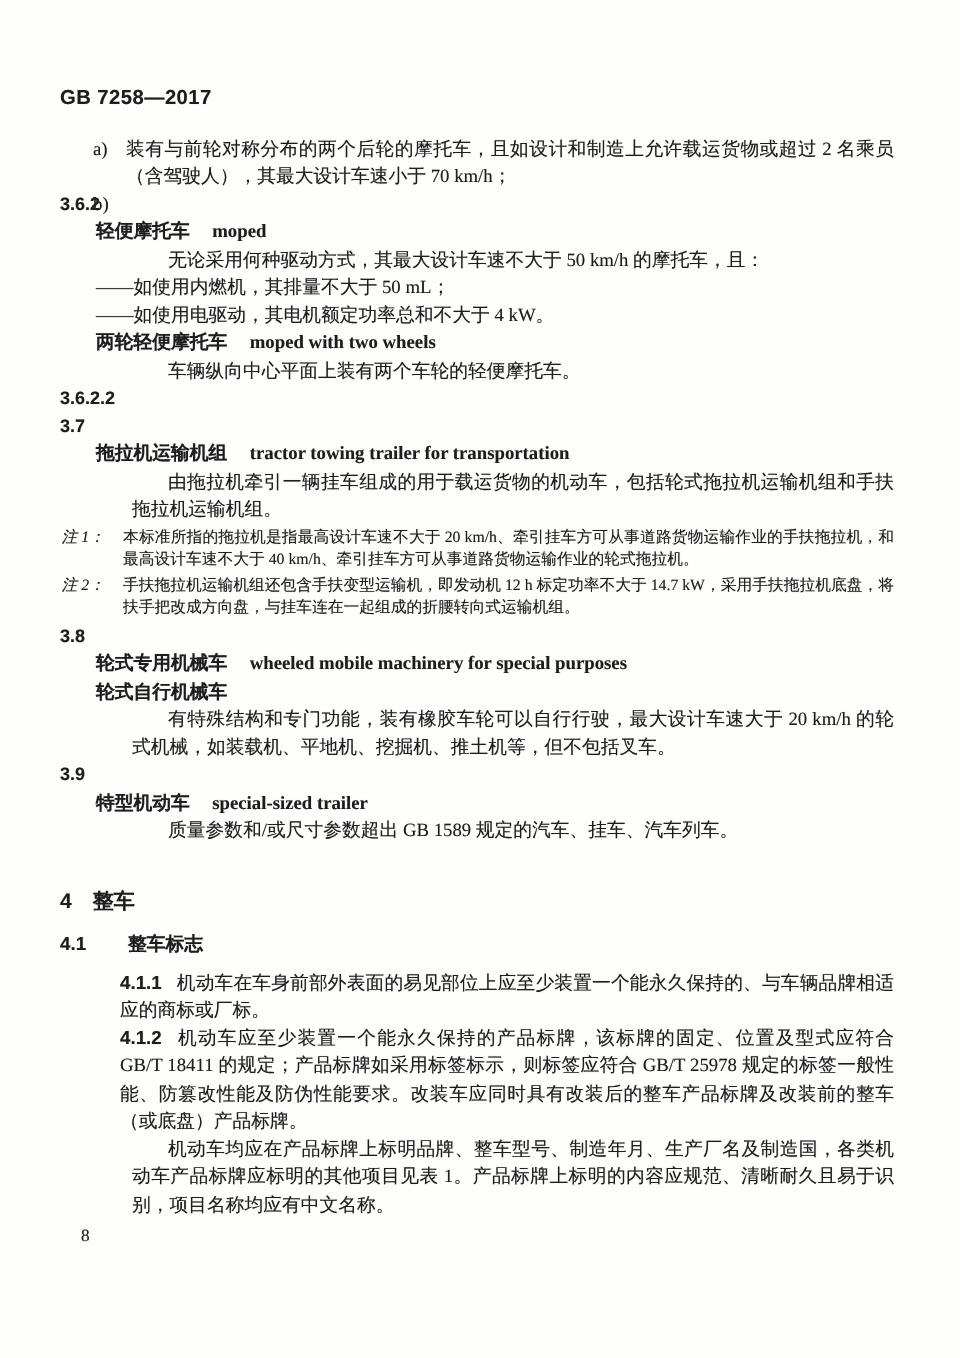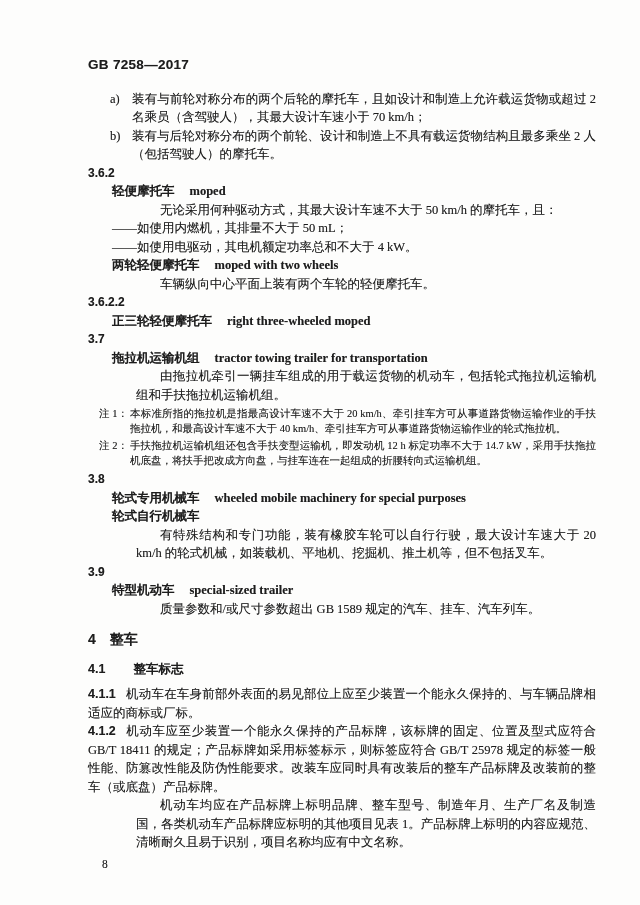--- a/index.html
+++ b/index.html
@@ -2,21 +2,21 @@
 <html><head>
 <meta charset="utf-8">
 <style>
   html,body { margin:0; padding:0; background:#f4f4f2; }
   .page {
     position:relative;
     width:640px; height:905px;
     margin:0 auto;
     background:#fdfdfc;
     box-sizing:border-box;
-    padding:56px 44px 0 88px;
+    padding:56px 44px 0 40px;
     overflow:hidden;
     font-family:"Liberation Serif","DejaVu Serif",serif;
     font-size:12.5px;
     line-height:18.5px;
     color:#1d1d1d;
     text-shadow:0 0 0.5px rgba(40,40,40,0.45);
   }
   .doc-header {
     font-family:"Liberation Sans","DejaVu Sans",sans-serif;
     font-weight:700; font-size:13.5px;
@@ -45,60 +45,59 @@
   
   .blk.body { text-indent:24px; text-align:justify;margin-left:48px; }
   
   .blk.dash { padding-left:24px; }
   
   .blk.note {
     position:relative; padding-left:42px;
     font-size:10.5px; line-height:15px;
     text-align:justify; margin:2px 0;
   }
-  .blk.note > .lbl { position:absolute; left:11px; }
+  .blk.note > .lbl { position:absolute; left:1px;font-style:italic; }
   
   .blk.heading1 {
     font-family:"Liberation Sans","DejaVu Sans",sans-serif;
     font-weight:700; font-size:14px;
-    margin:12px 0 11px;
+    margin:28px 0 11px;
   }
   .blk.heading1 .lbl { margin-right:14px; }
   .blk.heading2 {
     font-family:"Liberation Sans","DejaVu Sans",sans-serif;
     font-weight:700; font-size:12.5px;
     margin:6px 0 7px;
   }
   .blk.heading2 .lbl { margin-right:28px; }
   
-  .blk.numbered { text-align:justify; }
+  .blk.numbered { text-align:justify;margin-left:40px; }
   .blk.numbered .lbl {
     font-family:"Liberation Sans","DejaVu Sans",sans-serif;
     font-weight:700; margin-right:10px;
   }
   .page-number { margin-top:3px; padding-left:14px; font-size:11.5px; }
 </style>
 </head>
 <body>
 
 <div class="page">
   <div class="doc-header">GB 7258—2017</div>
 
   <div id="document-content">
       <div class="blk list-item"><span class="lbl">a)</span><span class="txt">装有与前轮对称分布的两个后轮的摩托车，且如设计和制造上允许载运货物或超过 2 名乘员（含驾驶人），其最大设计车速小于 70 km/h；</span></div>
-      <div class="blk list-item"><span class="lbl">b)</span><span class="txt">装有与后轮对称分布的两个前轮、设计和制造上不具有载运货物结构且最多乘坐 2 人（包括驾驶人）的摩托车。</span></div>
+      <div class="blk list-item"><span class="lbl">b)</span></div>
       <div class="blk clause"><span class="txt">3.6.2</span></div>
       <div class="blk term"><span class="txt">轻便摩托车</span><span class="en">moped</span></div>
       <div class="blk body"><span class="txt">无论采用何种驱动方式，其最大设计车速不大于 50 km/h 的摩托车，且：</span></div>
       <div class="blk dash"><span class="txt">——如使用内燃机，其排量不大于 50 mL；</span></div>
       <div class="blk dash"><span class="txt">——如使用电驱动，其电机额定功率总和不大于 4 kW。</span></div>
       <div class="blk term"><span class="txt">两轮轻便摩托车</span><span class="en">moped with two wheels</span></div>
       <div class="blk body"><span class="txt">车辆纵向中心平面上装有两个车轮的轻便摩托车。</span></div>
       <div class="blk clause"><span class="txt">3.6.2.2</span></div>
-      <div class="blk term"><span class="txt">正三轮轻便摩托车</span><span class="en">right three-wheeled moped</span></div>
       <div class="blk clause"><span class="txt">3.7</span></div>
       <div class="blk term"><span class="txt">拖拉机运输机组</span><span class="en">tractor towing trailer for transportation</span></div>
       <div class="blk body"><span class="txt">由拖拉机牵引一辆挂车组成的用于载运货物的机动车，包括轮式拖拉机运输机组和手扶拖拉机运输机组。</span></div>
       <div class="blk note"><span class="lbl">注 1：</span><span class="txt">本标准所指的拖拉机是指最高设计车速不大于 20 km/h、牵引挂车方可从事道路货物运输作业的手扶拖拉机，和最高设计车速不大于 40 km/h、牵引挂车方可从事道路货物运输作业的轮式拖拉机。</span></div>
       <div class="blk note"><span class="lbl">注 2：</span><span class="txt">手扶拖拉机运输机组还包含手扶变型运输机，即发动机 12 h 标定功率不大于 14.7 kW，采用手扶拖拉机底盘，将扶手把改成方向盘，与挂车连在一起组成的折腰转向式运输机组。</span></div>
       <div class="blk clause"><span class="txt">3.8</span></div>
       <div class="blk term"><span class="txt">轮式专用机械车</span><span class="en">wheeled mobile machinery for special purposes</span></div>
       <div class="blk term"><span class="txt">轮式自行机械车</span></div>
       <div class="blk body"><span class="txt">有特殊结构和专门功能，装有橡胶车轮可以自行行驶，最大设计车速大于 20 km/h 的轮式机械，如装载机、平地机、挖掘机、推土机等，但不包括叉车。</span></div>
       <div class="blk clause"><span class="txt">3.9</span></div>

